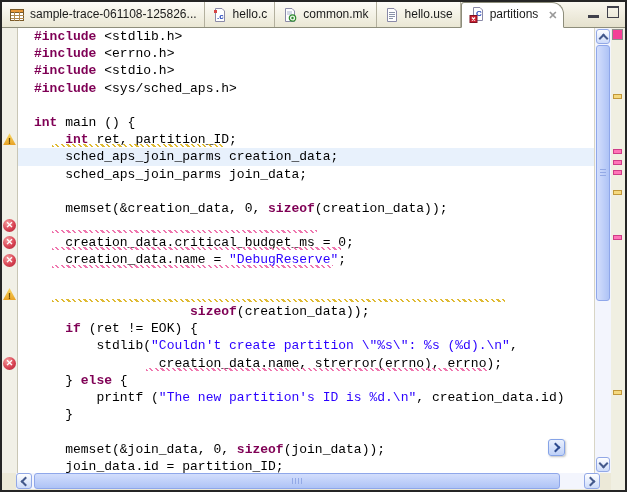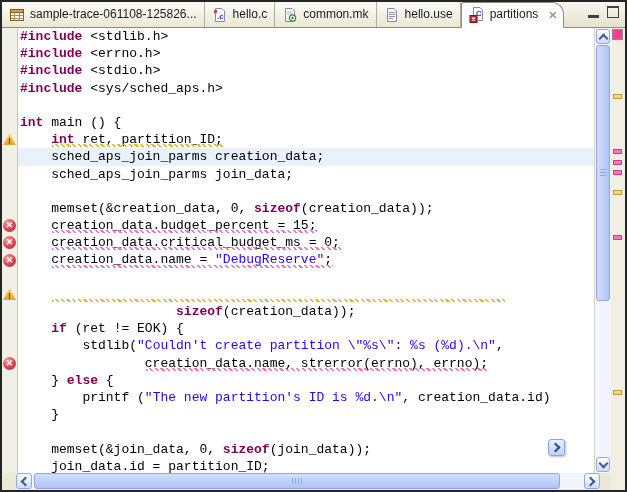--- a/index.html
+++ b/index.html
@@ -40,21 +40,21 @@
   .mk{position:absolute;left:1px;width:13px;height:13px;text-align:center;
       font:bold 9px/13px "Liberation Sans",sans-serif;}
   .mk.error{border-radius:50%;color:#fff;
       background:radial-gradient(circle at 35% 30%,#f59c9c,#d84353 55%,#ab2434);}
   .mk.warning{height:12px;clip-path:polygon(50% 0,100% 100%,0 100%);
       background:linear-gradient(#fada63,#e8a226);color:#6b4a06;line-height:16px;}
   .textpane{
     position:absolute;left:16px;right:31px;top:0;bottom:0;overflow:hidden;
     font-family:"Liberation Mono","DejaVu Sans Mono",monospace;font-size:13px;color:#000;
   }
-  .line{height:17.2px;line-height:17.2px;position:relative;padding-left:2px;white-space:pre}
+  .line{height:17.2px;line-height:17.2px;position:relative;padding-left:16px;white-space:pre}
   .line.hl{background:var(--current-line)}
   .kw{color:var(--keyword);font-weight:bold}
   .str{color:var(--string)}
   .sq{position:absolute;height:3px;bottom:1px;
       background:repeating-linear-gradient(45deg,currentColor 0 1.6px,transparent 1.6px 4px)}
   .sq.warning{color:var(--warning-squiggle)}
   .sq.error{color:var(--error-squiggle)}
   
   .vscroll{position:absolute;right:14px;top:0;bottom:0;width:17px;
       background:#f3f5fd;border-left:1px solid #d8d5c5;box-sizing:border-box}
@@ -168,21 +168,21 @@
         <div class="line"><span class="kw">#include</span><span class=""> &lt;errno.h&gt;</span></div>
         <div class="line"><span class="kw">#include</span><span class=""> &lt;stdio.h&gt;</span></div>
         <div class="line"><span class="kw">#include</span><span class=""> &lt;sys/sched_aps.h&gt;</span></div>
         <div class="line"><span class=""></span></div>
         <div class="line"><span class="kw">int</span><span class=""> main () {</span></div>
         <div class="line"><span class="">    </span><span class="kw">int</span><span class=""> ret, partition_ID;</span><div class="sq warning" style="left: calc(4ch + 3px); width: 22ch;"></div></div>
         <div class="line hl"><span class="">    sched_aps_join_parms creation_data;</span></div>
         <div class="line"><span class="">    sched_aps_join_parms join_data;</span></div>
         <div class="line"><span class=""></span></div>
         <div class="line"><span class="">    memset(&amp;creation_data, 0, </span><span class="kw">sizeof</span><span class="">(creation_data));</span></div>
-        <div class="line"><span class="">    creation_data.budget_percent = 15;</span><div class="sq error" style="left: calc(4ch + 3px); width: 34ch;"></div></div>
+        <div class="line"><div class="sq error" style="left: calc(4ch + 3px); width: 34ch;"></div></div>
         <div class="line"><span class="">    creation_data.critical_budget_ms = 0;</span><div class="sq error" style="left: calc(4ch + 3px); width: 37ch;"></div></div>
         <div class="line"><span class="">    creation_data.name = </span><span class="str">"DebugReserve"</span><span class="">;</span><div class="sq error" style="left: calc(4ch + 3px); width: 36ch;"></div></div>
         <div class="line"><span class=""></span></div>
         <div class="line"><div class="sq warning" style="left: calc(4ch + 3px); width: 58ch;"></div></div>
         <div class="line"><span class="">                    </span><span class="kw">sizeof</span><span class="">(creation_data));</span></div>
         <div class="line"><span class="">    </span><span class="kw">if</span><span class=""> (ret != EOK) {</span></div>
         <div class="line"><span class="">        stdlib(</span><span class="str">"Couldn't create partition \"%s\": %s (%d).\n"</span><span class="">,</span></div>
         <div class="line"><span class="">                creation_data.name, strerror(errno), errno);</span><div class="sq error" style="left: calc(16ch + 3px); width: 44ch;"></div></div>
         <div class="line"><span class="">    } </span><span class="kw">else</span><span class=""> {</span></div>
         <div class="line"><span class="">        printf (</span><span class="str">"The new partition's ID is %d.\n"</span><span class="">, creation_data.id)</span></div>

